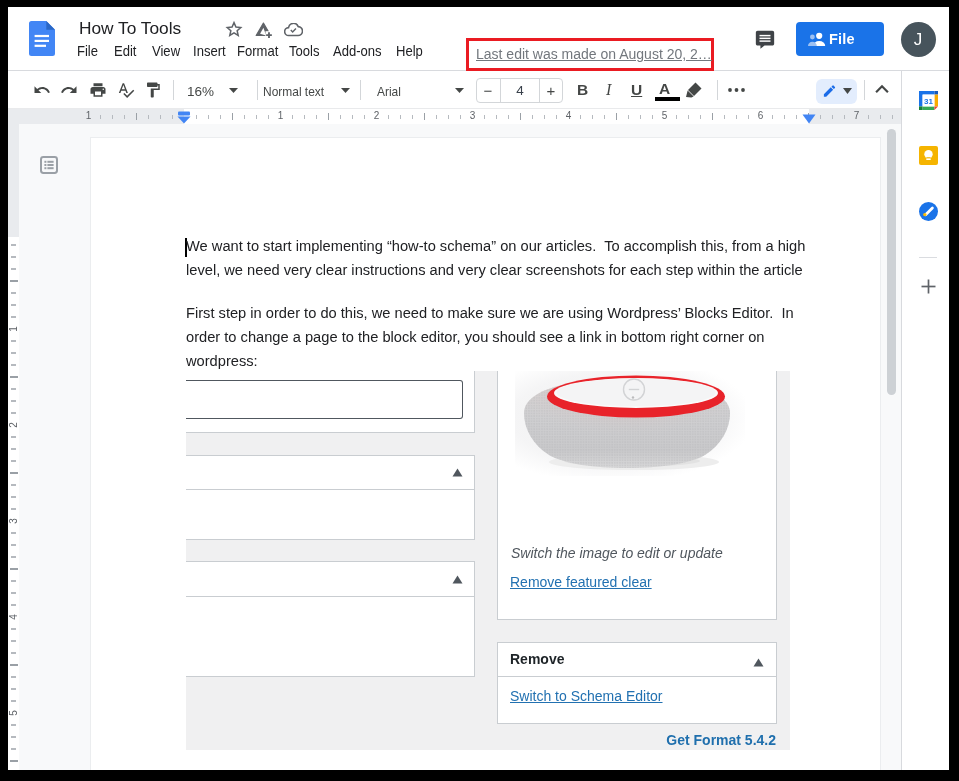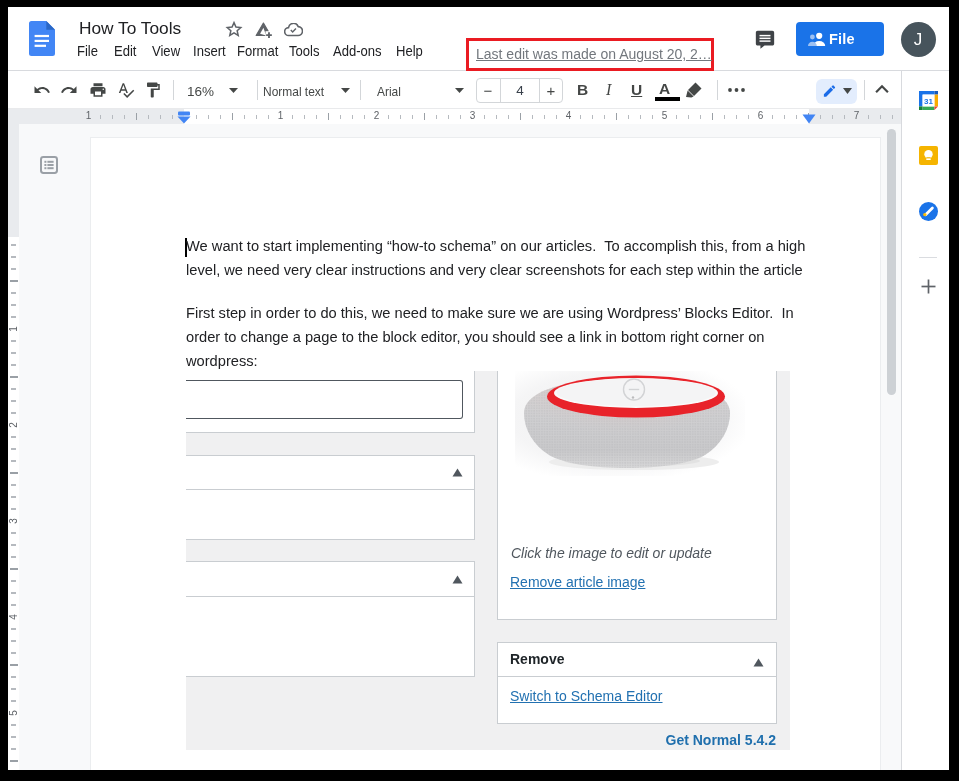--- a/index.html
+++ b/index.html
@@ -301,30 +301,30 @@
 <path d="M9 42 C9 23 40 8 112 8 C184 8 215 23 215 42 C215 58 206 74 190 84 C174 93 145 97 112 97 C79 97 50 93 34 84 C18 74 9 58 9 42 Z" fill="url(#fab)"></path>
 <path d="M9 42 C9 23 40 8 112 8 C184 8 215 23 215 42 C215 58 206 74 190 84 C174 93 145 97 112 97 C79 97 50 93 34 84 C18 74 9 58 9 42 Z" fill="url(#mesh)"></path>
 <path d="M9 42 C9 23 40 8 112 8 C184 8 215 23 215 42 C215 58 206 74 190 84 C174 93 145 97 112 97 C79 97 50 93 34 84 C18 74 9 58 9 42 Z" fill="url(#glow)"></path>
 <ellipse cx="121" cy="25.5" rx="89" ry="21" fill="#e8232a"></ellipse>
 <ellipse cx="121" cy="22" rx="82" ry="15" fill="#fafafa"></ellipse>
 <ellipse cx="121" cy="21.5" rx="79.5" ry="13.8" fill="#f4f4f5"></ellipse>
 <circle cx="119" cy="18.5" r="10.5" fill="none" stroke="#d2d3d5" stroke-width="1.4"></circle>
 <line x1="113.8" y1="18.5" x2="124.2" y2="18.5" stroke="#d2d3d5" stroke-width="1.4"></line>
 <circle cx="118" cy="26.5" r="1.2" fill="#bbbbbd"></circle>
 </svg>
-<div class="abs" style="left:511px;top:545px;font-size:14px;font-style:italic;color:#50575e;white-space:nowrap">Click the image to edit or update</div>
-<div class="abs" style="left:510px;top:574px;font-size:14px;color:#2271b1;text-decoration:underline;white-space:nowrap">Remove article image</div>
+<div class="abs" style="left:511px;top:545px;font-size:14px;font-style:italic;color:#50575e;white-space:nowrap">Switch the image to edit or update</div>
+<div class="abs" style="left:510px;top:574px;font-size:14px;color:#2271b1;text-decoration:underline;white-space:nowrap">Remove featured clear</div>
 <div class="abs" style="left:497px;top:642px;width:280px;height:82px;background:#fff;border:1px solid #c9cdd1"></div>
 <div class="abs" style="left:497px;top:642px;width:280px;height:35px;border-bottom:1px solid #c9cdd1"></div>
 <div class="abs" style="left:510px;top:651px;font-size:14px;font-weight:bold;color:#1d2327">Remove</div>
 <svg class="abs" style="left:753px;top:658px" width="11" height="9" viewBox="0 0 11 9">
     <path d="M5.5 0.5 L10.5 8.5 H0.5 Z" fill="#50575e"></path>
   </svg>
 <div class="abs" style="left:510px;top:688px;font-size:14px;color:#2271b1;text-decoration:underline;white-space:nowrap">Switch to Schema Editor</div>
-<div class="abs" style="left:600px;top:732px;width:176px;text-align:right;font-size:14px;font-weight:bold;color:#1f6fad">Get Normal 5.4.2</div>
+<div class="abs" style="left:600px;top:732px;width:176px;text-align:right;font-size:14px;font-weight:bold;color:#1f6fad">Get Format 5.4.2</div>
 <div class="abs" style="left:901px;top:71px;width:49px;height:699px;background:#fff;border-left:1px solid #d8dade"></div>
 <svg class="abs" style="left:919px;top:91px" width="19" height="19" viewBox="0 0 18 18">
 <rect x="0" y="0" width="18" height="18" rx="1.2" fill="#fff"></rect>
 <rect x="0" y="0" width="14.6" height="3.4" fill="#1a73e8"></rect>
 <rect x="0" y="0" width="3.4" height="14.6" fill="#1a73e8"></rect>
 <rect x="14.6" y="0" width="3.4" height="3.4" fill="#185abc"></rect>
 <rect x="14.6" y="3.4" width="3.4" height="11.2" fill="#f9ab00"></rect>
 <rect x="3.4" y="14.6" width="11.2" height="3.4" fill="#34a853"></rect>
 <rect x="0" y="14.6" width="3.4" height="3.4" fill="#188038"></rect>
 <path d="M14.6 14.6 h3.4 l-3.4 3.4 z" fill="#ea4335"></path>

